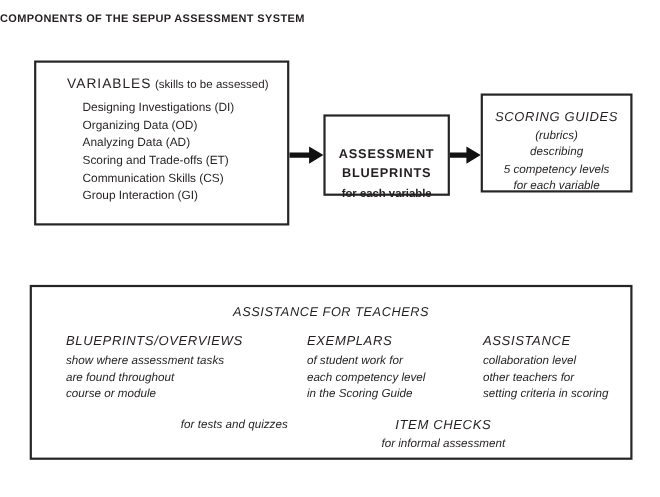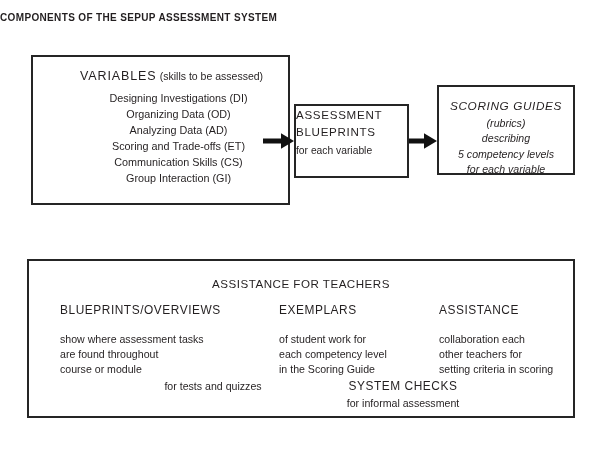--- a/index.html
+++ b/index.html
@@ -35,23 +35,22 @@
     position: absolute;
     border: 2px solid #252525;
     background: #ffffff;
     box-sizing: border-box;
   }
 
   
   #variables-box {
     left: 31px;
     top: 55px;
-    width: 259px;
+    width: 232px;
     height: 150px;
-    text-align: center;
   }
   #variables-inner {
     position: absolute;
     left: 28px;
     top: 12px;
     right: 6px;
   }
   #variables-heading {
     font-size: 11.5px;
     margin-bottom: 7px;
@@ -76,21 +75,23 @@
   #assessment-box {
     left: 294px;
     top: 104px;
     width: 115px;
     height: 74px;
   }
   #assessment-inner {
     position: absolute;
     left: 0;
     right: 0;
-    top: 0;
+    top: 26px;
+    text-align: center;
+    font-weight: bold;
   }
   #assessment-inner .aq-line {
     font-size: 11.6px;
     letter-spacing: 0.7px;
     line-height: 17px;
     white-space: nowrap;
   }
   #assessment-inner .aq-sub {
     font-size: 10.3px;
     letter-spacing: 0;
@@ -133,20 +134,21 @@
   }
   #arrow-1 { left: 263px; top: 130px; width: 31px; }
   #arrow-2 { left: 409px; top: 130px; width: 28px; }
 
   
   #assistance-panel {
     left: 27px;
     top: 259px;
     width: 548px;
     height: 159px;
+    font-style: italic;
   }
   #assistance-heading {
     position: absolute;
     left: 0;
     right: 0;
     top: 16px;
     text-align: center;
     font-size: 11.6px;
     letter-spacing: 0.5px;
     white-space: nowrap;
@@ -154,21 +156,21 @@
   .col {
     position: absolute;
     top: 42px;
   }
   #col-blueprints { left: 31px; }
   #col-exemplars  { left: 250px; }
   #col-moderation { left: 410px; }
   .col-head {
     font-size: 11.9px;
     letter-spacing: 0.55px;
-    margin-bottom: 15px;
+    margin-bottom: 4px;
     white-space: nowrap;
   }
   .col-line {
     font-size: 10.6px;
     line-height: 15.2px;
     white-space: nowrap;
   }
 
   .bottom-item {
     position: absolute;
@@ -249,28 +251,28 @@
 
     <div class="col" id="col-exemplars">
       <div class="col-head">EXEMPLARS</div>
       <div class="col-line">of student work for</div>
       <div class="col-line">each competency level</div>
       <div class="col-line">in the Scoring Guide</div>
     </div>
 
     <div class="col" id="col-moderation">
       <div class="col-head">ASSISTANCE</div>
-      <div class="col-line">collaboration each</div>
+      <div class="col-line">collaboration level</div>
       <div class="col-line">other teachers for</div>
       <div class="col-line">setting criteria in scoring</div>
     </div>
 
     <div class="bottom-item" id="item-banks">
       <div class="bi-line">for tests and quizzes</div>
     </div>
 
     <div class="bottom-item" id="quick-checks">
-      <div class="bi-head">SYSTEM CHECKS</div>
+      <div class="bi-head">ITEM CHECKS</div>
       <div class="bi-line">for informal assessment</div>
     </div>
   </div>
 
 </div>
 
 </body></html>

